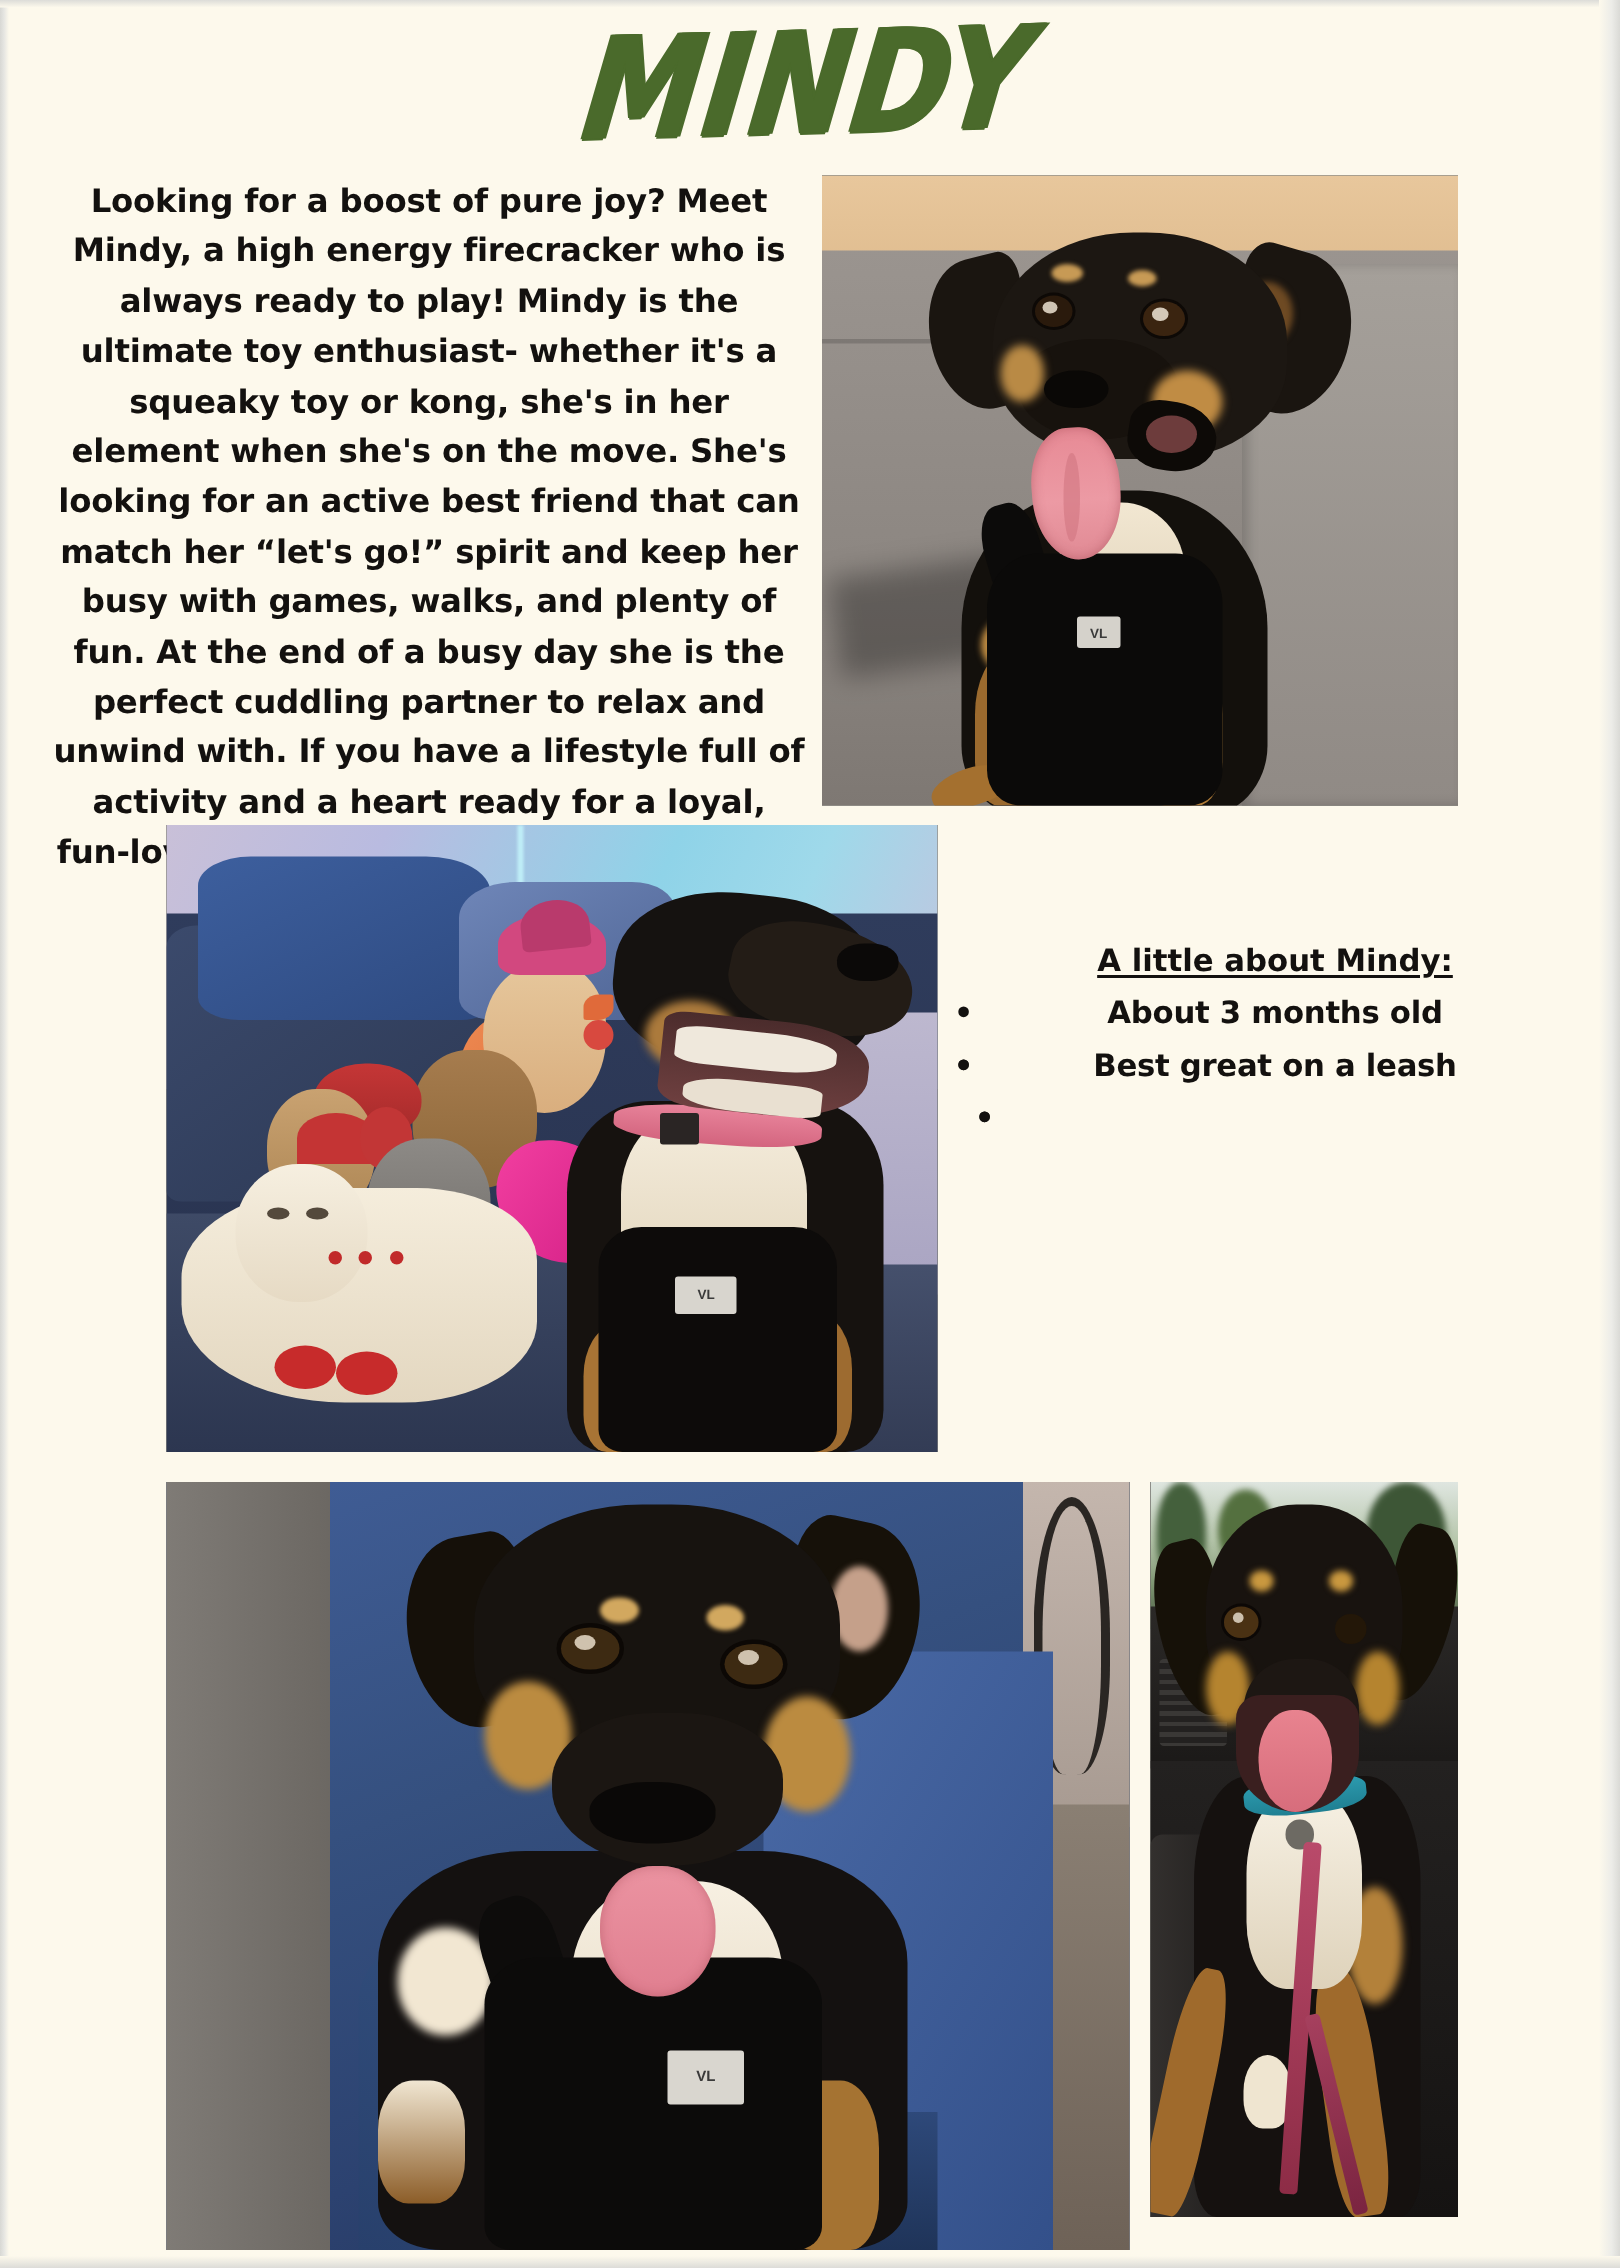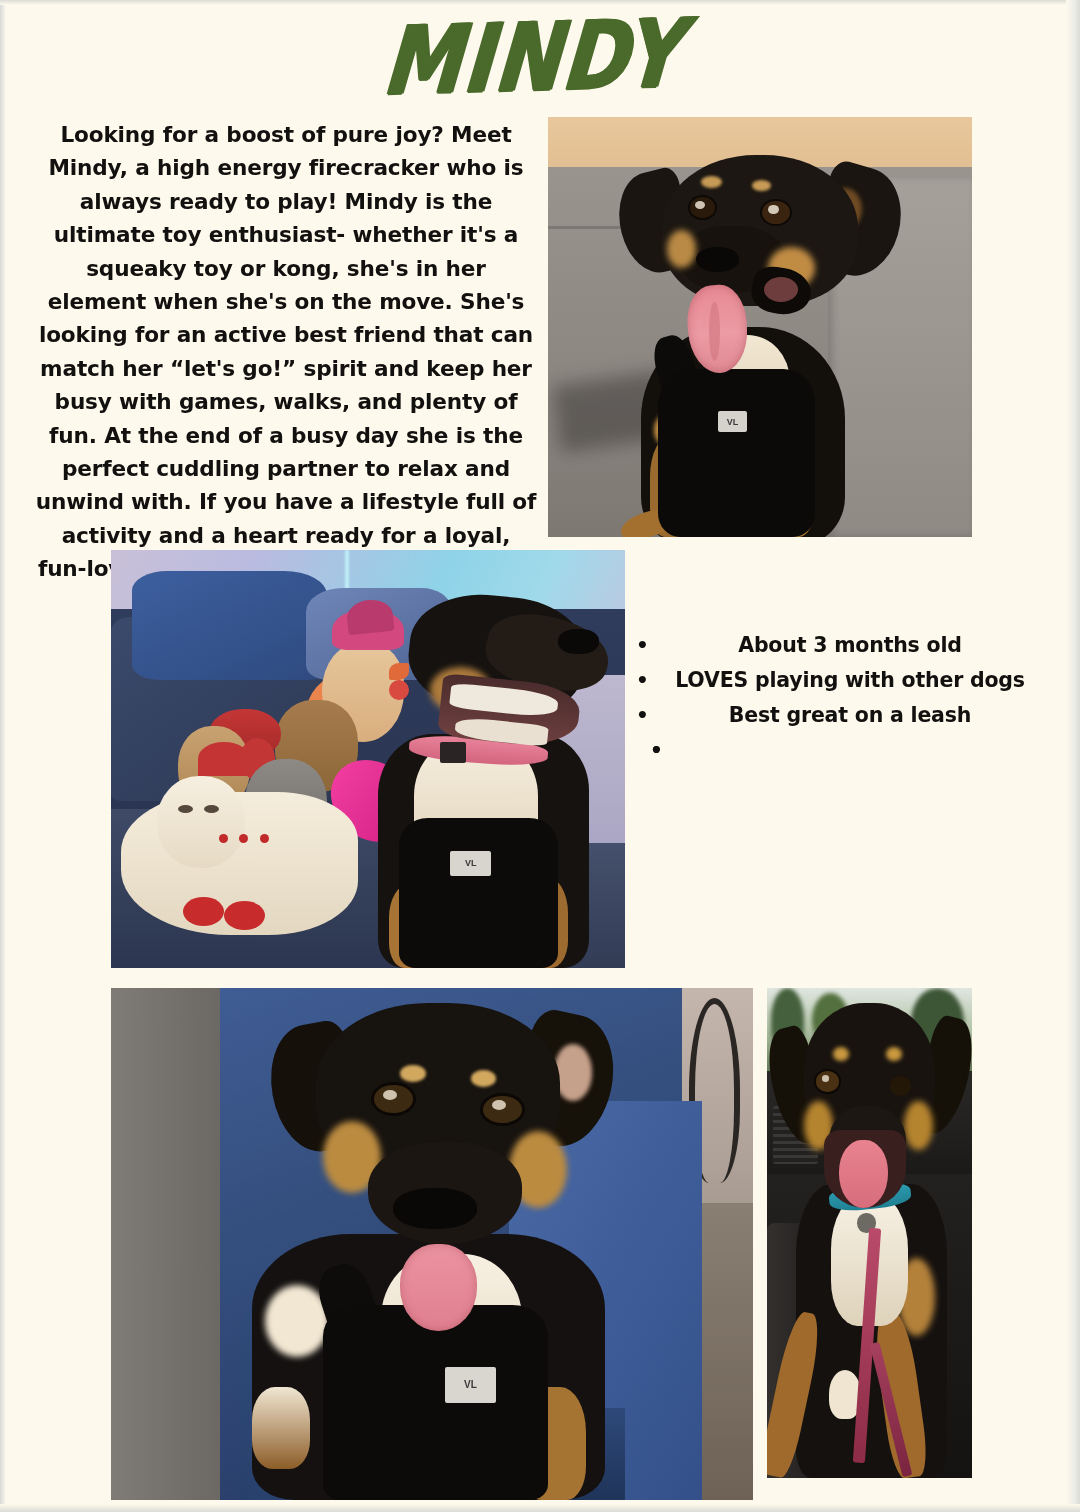--- a/index.html
+++ b/index.html
@@ -423,23 +423,24 @@
   <div class="edge-right"></div>
   <div class="edge-bottom"></div>
 
   <div class="title-wrap">
     <div class="title">MINDY</div>
   </div>
 
   <div class="intro">Looking for a boost of pure joy? Meet Mindy, a high energy firecracker who is always ready to play! Mindy is the ultimate toy enthusiast- whether it's a squeaky toy or kong, she's in her element when she's on the move. She's looking for an active best friend that can match her “let's go!” spirit and keep her busy with games, walks, and plenty of fun. At the end of a busy day she is the perfect cuddling partner to relax and unwind with. If you have a lifestyle full of activity and a heart ready for a loyal, fun-loving companion, Mindy is your girl!</div>
 
   <div class="about">
+    <div class="about-heading">A little about Mindy:</div>
     <ul class="about-list">
       <li><span class="bullet">•</span><span>About 3 months old</span></li>
-      <li><span class="bullet">•</span><span>LOVES playing with other dogs</span></li>
+      <li><span class="bullet">•</span></li>
       <li><span class="bullet">•</span><span>Best great on a leash</span></li>
       <li class="wide"><span class="bullet">•</span></li>
       <li class="wide"><span class="bullet">•</span></li>
     </ul>
   </div>
 
   <div class="photo" id="photo-couch-portrait">
     <div class="ph-inner">
       <div class="p1-wall"></div>
       <div class="p1-couchback"></div>

